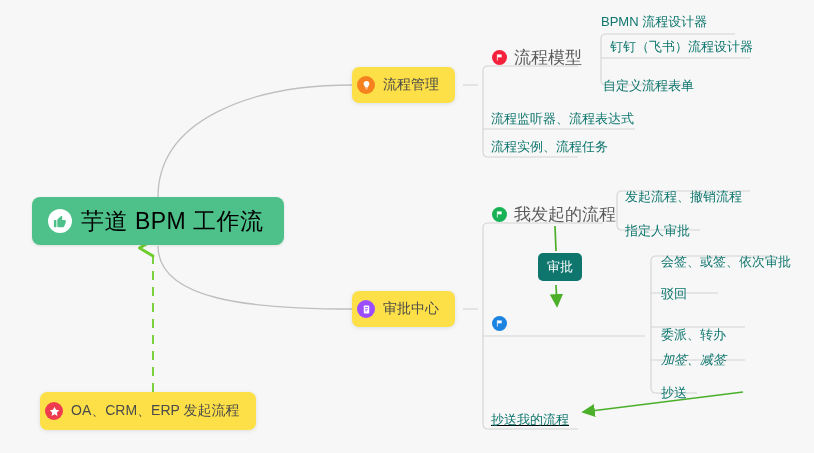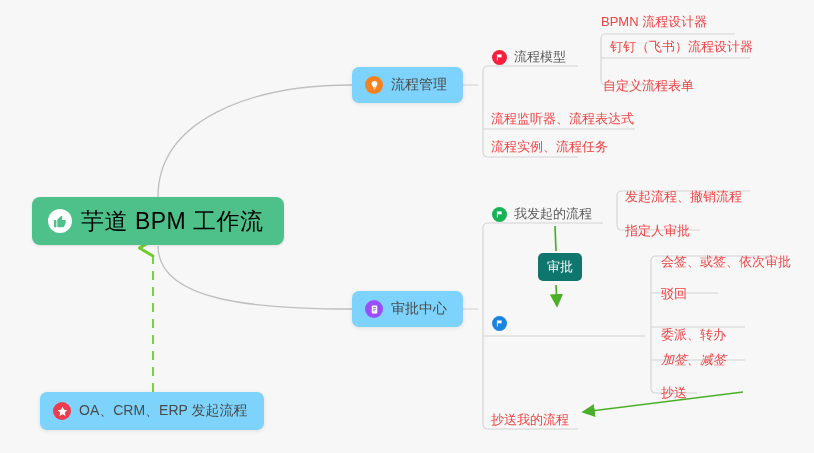--- a/index.html
+++ b/index.html
@@ -40,46 +40,46 @@
     padding: 0 20px 0 16px;
     height: 48px;
     box-shadow: 0 1px 3px rgba(0,0,0,0.10);
   }
   .node-root .label {
     color: #000000;
     font-size: 23px;
     letter-spacing: 0.5px;
   }
   .node-card {
-    background: #7dd3fc;
+    background: #fde047;
     border-radius: 7px;
     height: 36px;
-    padding: 0 16px 0 13px;
+    padding: 0 16px 0 5px;
     box-shadow: 0 1px 4px rgba(0,0,0,0.10);
   }
   .node-card .label {
     color: #4a4a4a;
     font-size: 14px;
   }
   .node-plain {
     background: transparent;
     height: 26px;
     padding: 0;
   }
   .node-plain .label {
     color: #5b5b5b;
-    font-size: 13px;
+    font-size: 17px;
   }
   .node-leaf {
     background: transparent;
     height: 24px;
     padding: 0;
   }
   .node-leaf .label {
-    color: #ef4444;
+    color: #0f766e;
     font-size: 13px;
   }
   .node-tag {
     background: #0f766e;
     border-radius: 5px;
     height: 28px;
     padding: 0 9px;
     justify-content: center;
   }
   .node-tag .label {
@@ -263,17 +263,17 @@
   <div class="node node-leaf" style="left:661px; top:323px;">
     <span class="label">委派、转办</span>
   </div>
   <div class="node node-leaf" style="left:661px; top:348px;font-style:italic;">
     <span class="label">加签、减签</span>
   </div>
   <div class="node node-leaf" style="left:661px; top:381px;">
     <span class="label">抄送</span>
   </div>
 
-  <div class="node node-leaf" style="left:491px; top:408px;">
+  <div class="node node-leaf" style="left:491px; top:408px;text-decoration:underline;">
     <span class="label">抄送我的流程</span>
   </div>
 
 </div>
 
 </body></html>

